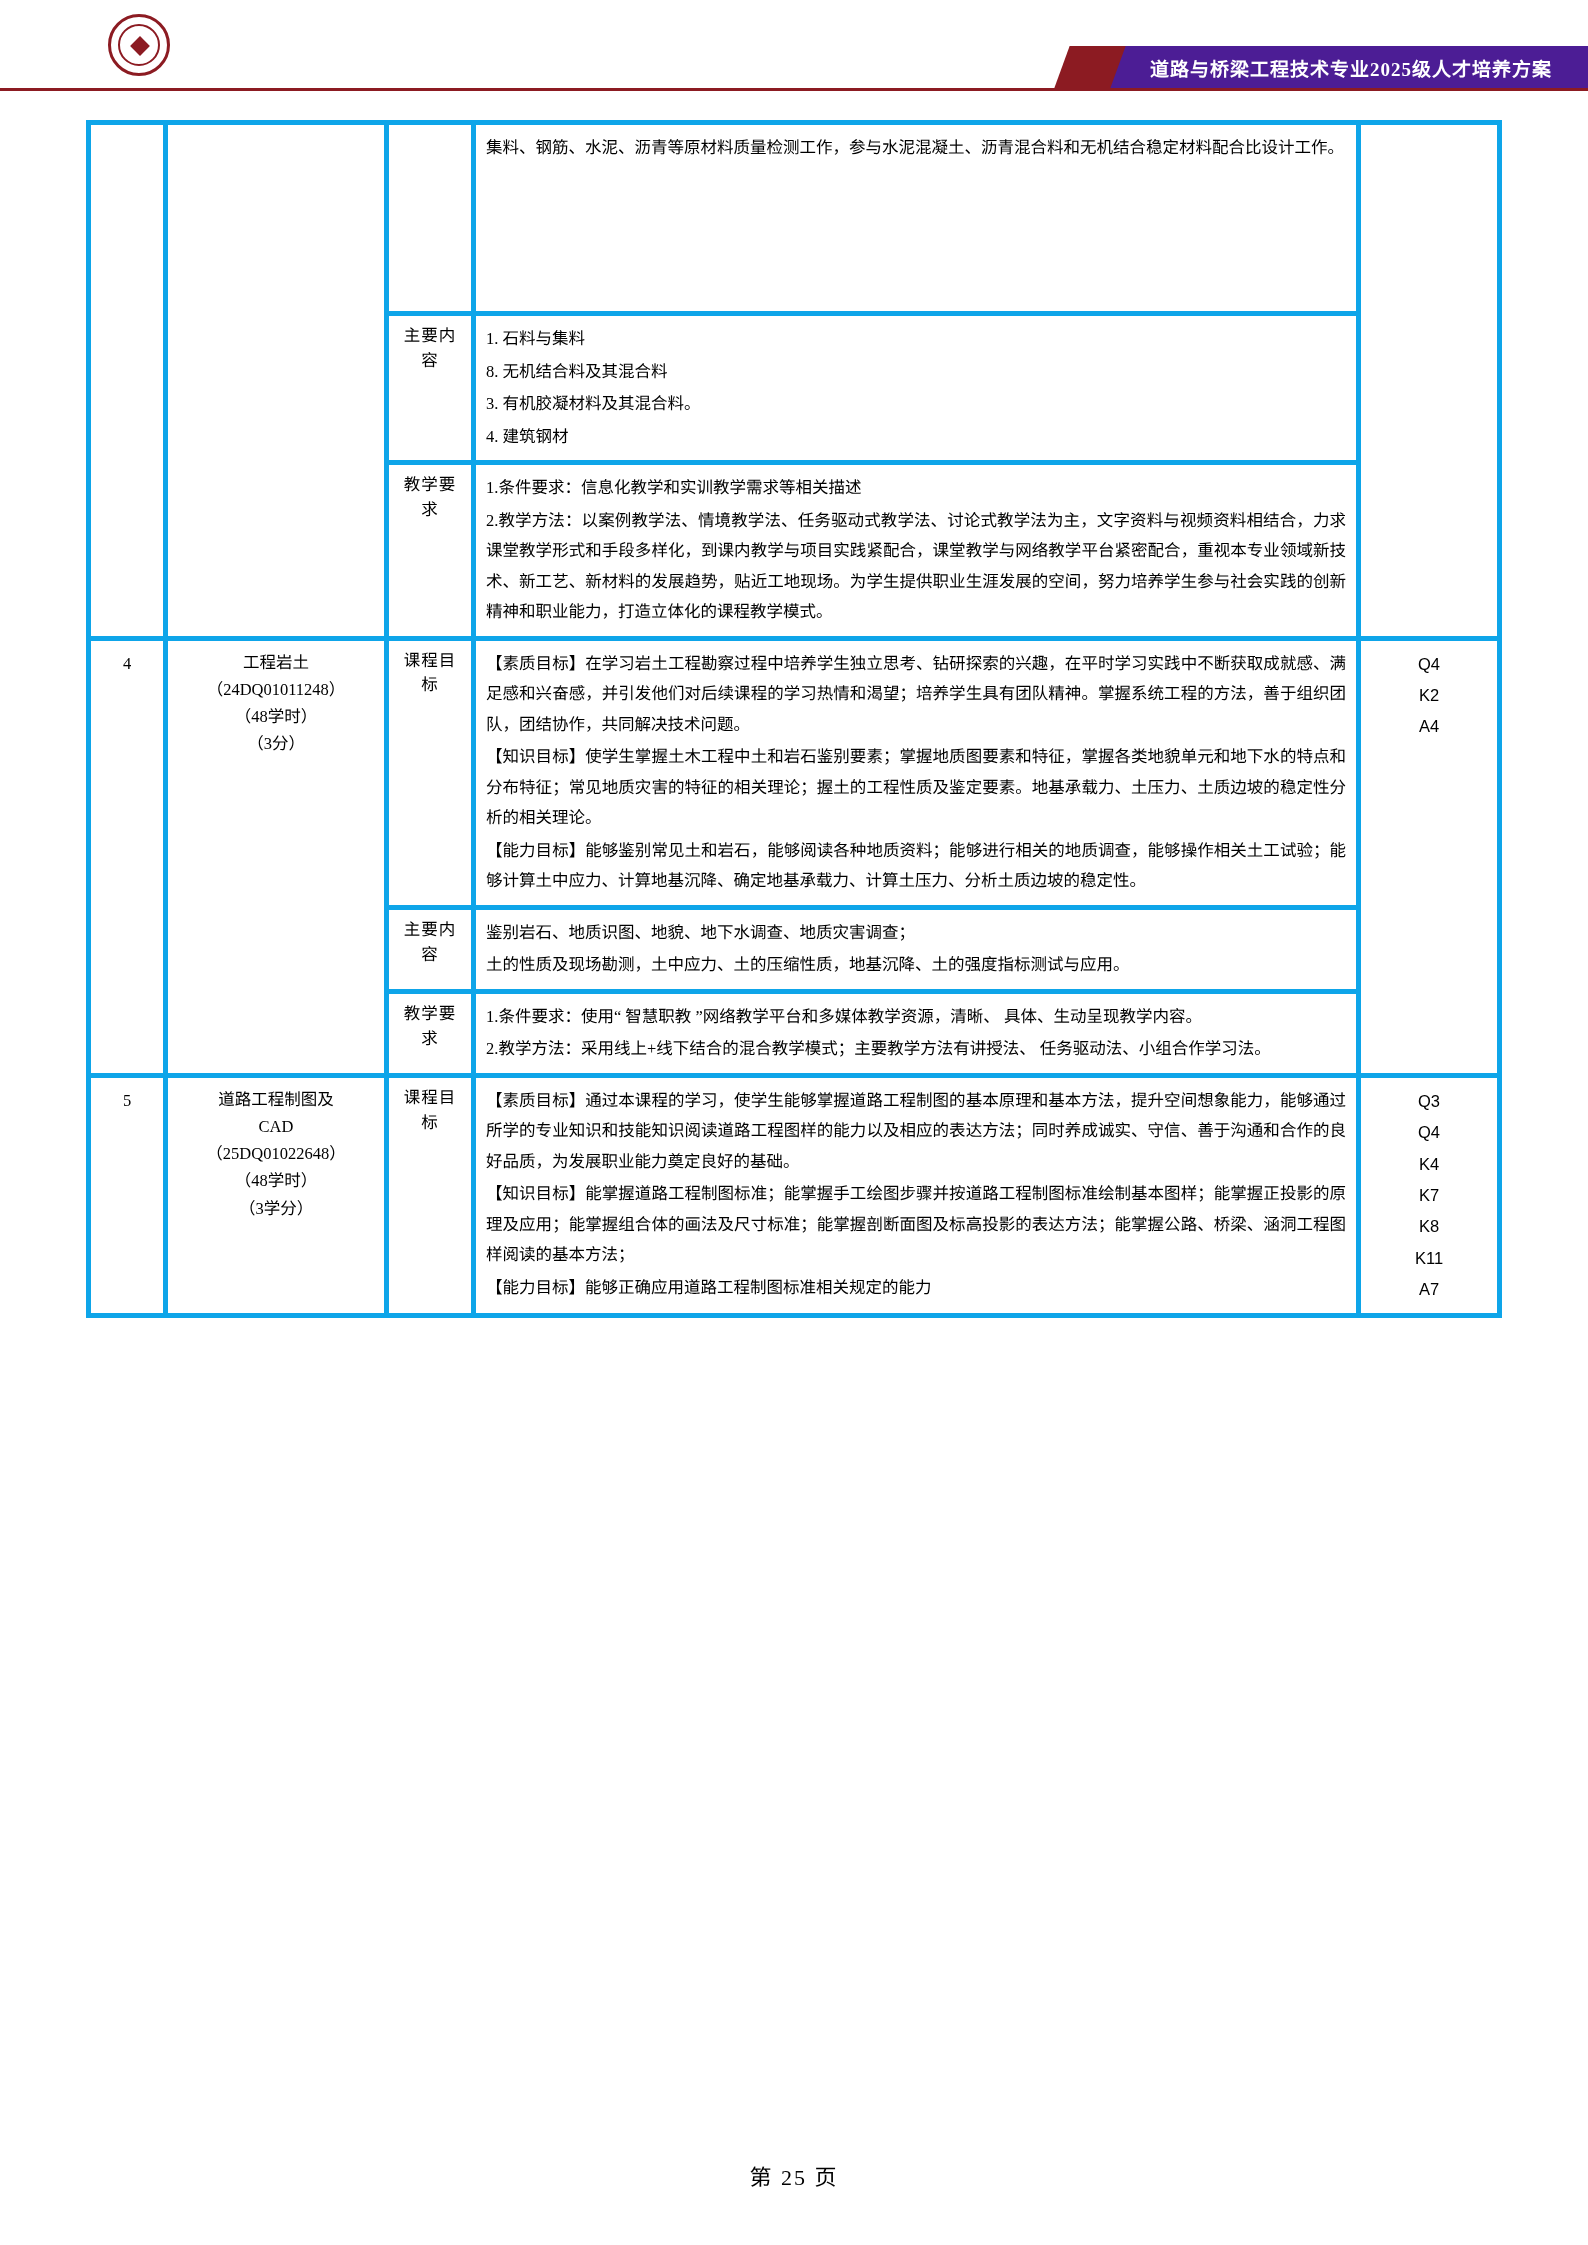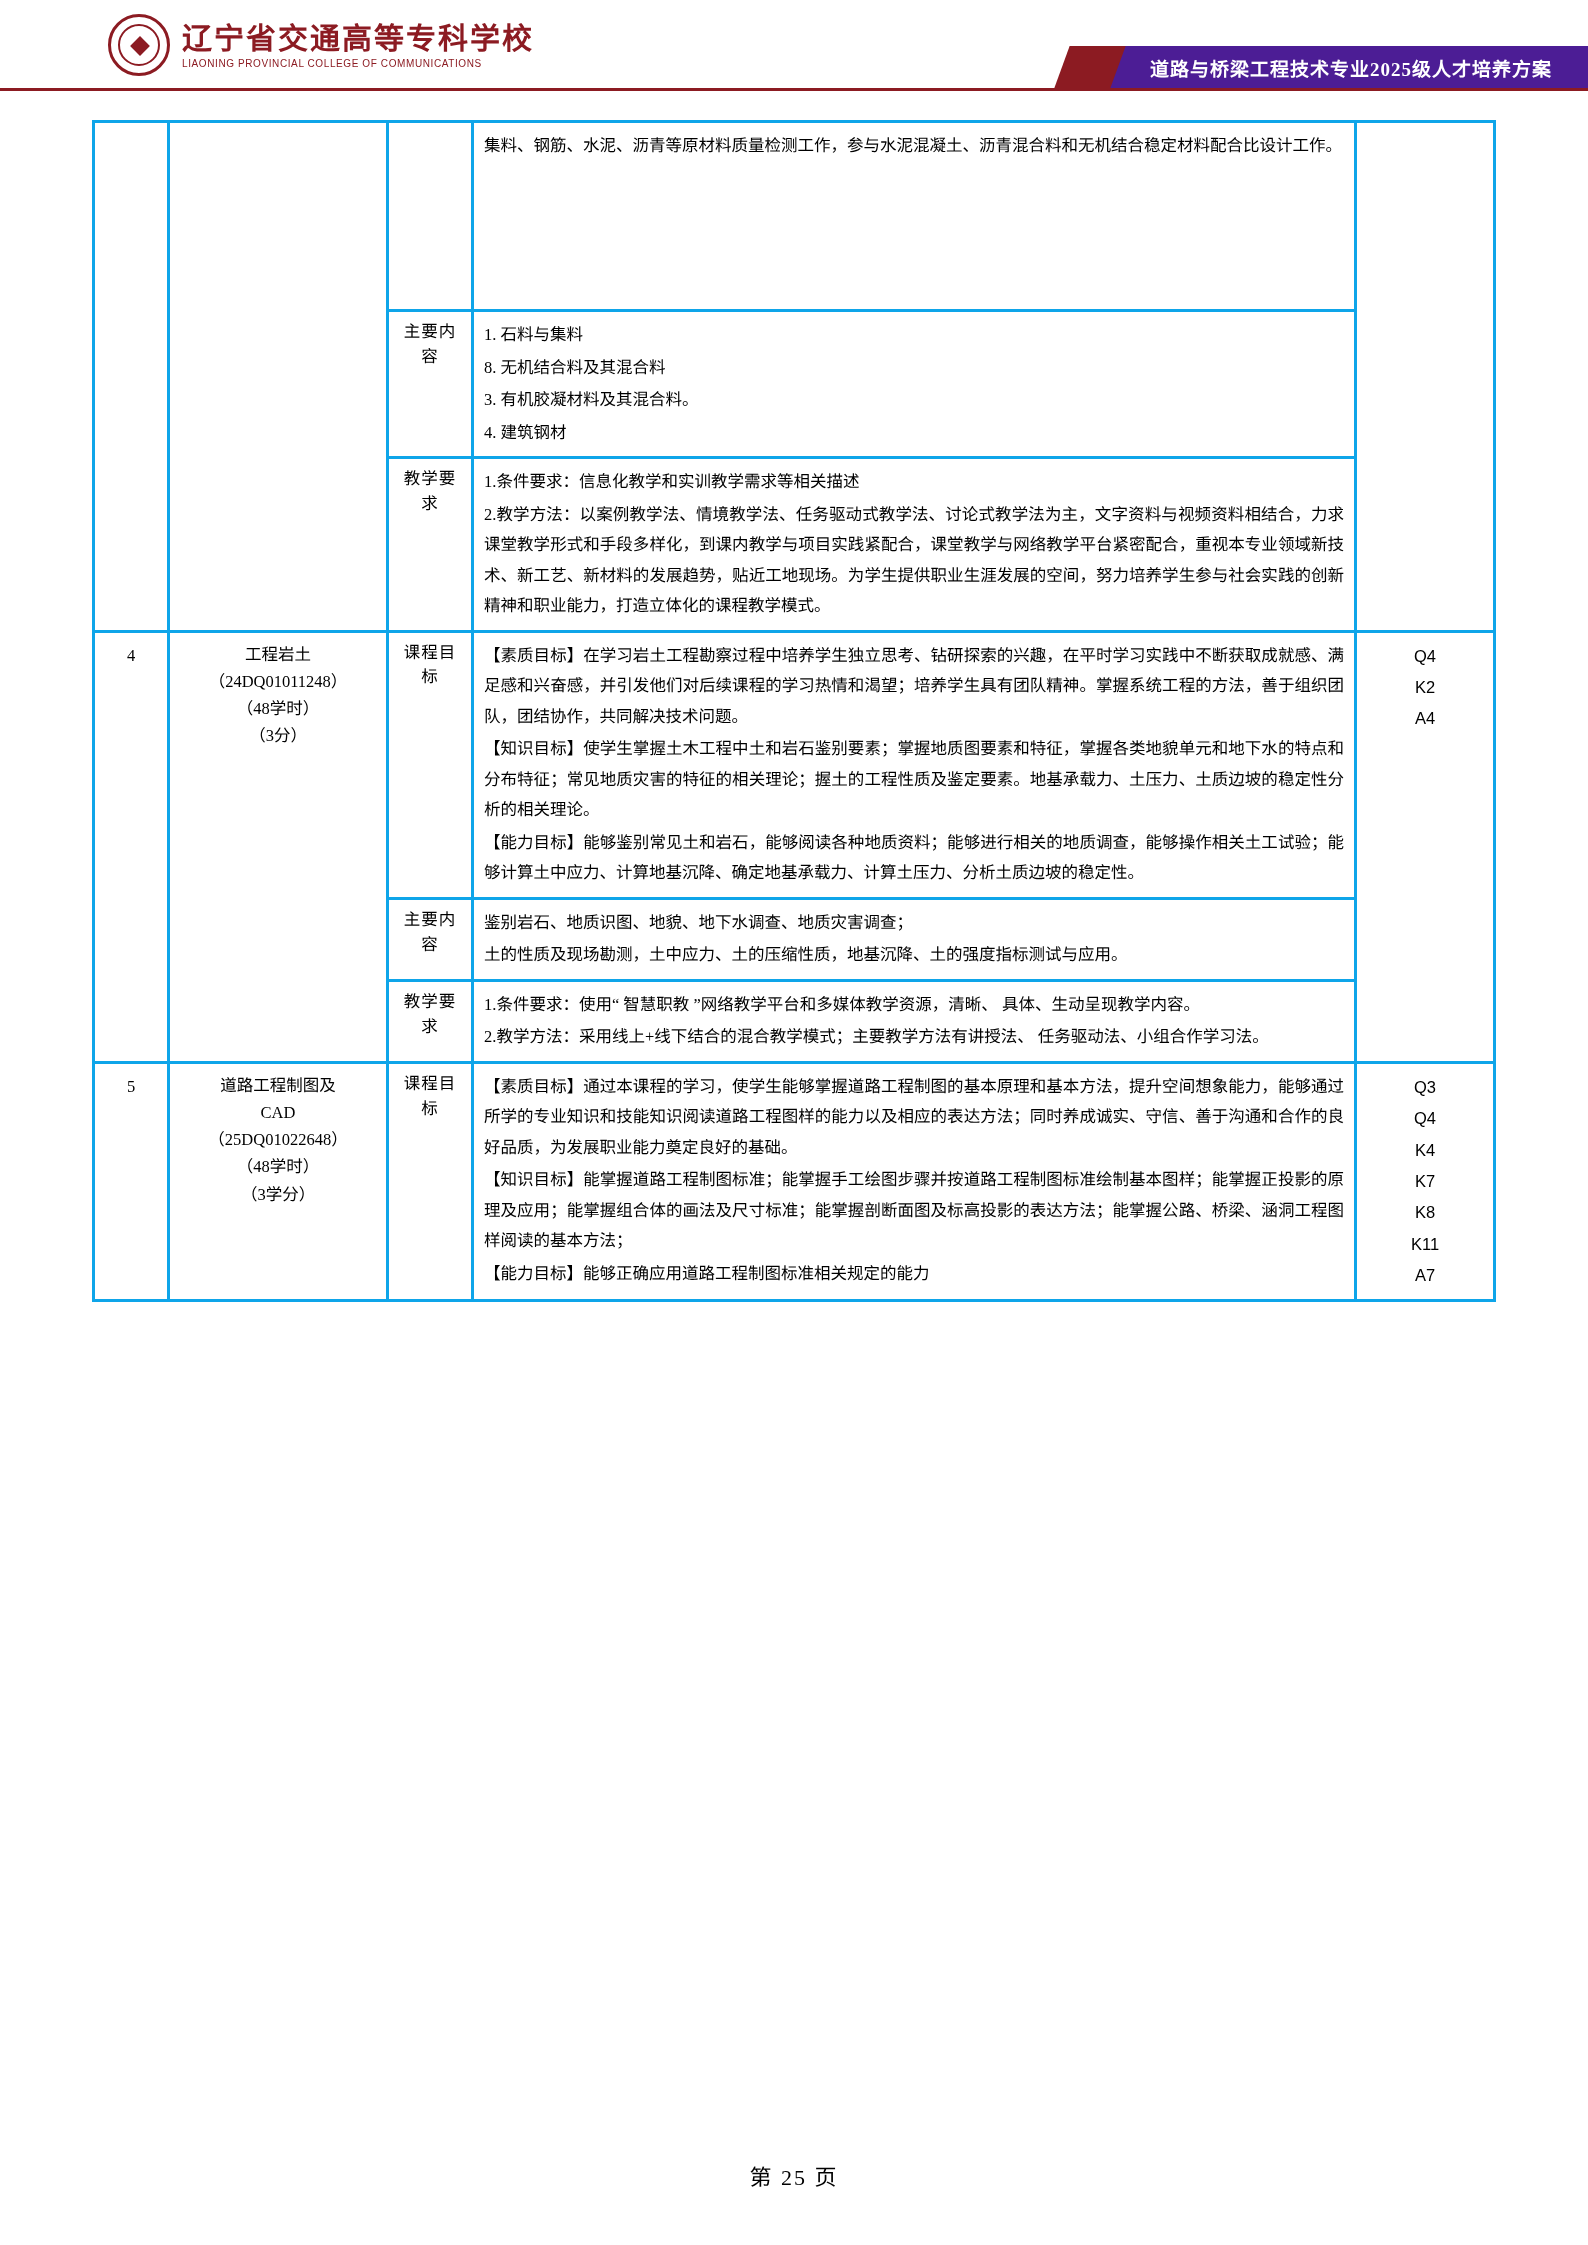--- a/index.html
+++ b/index.html
@@ -108,21 +108,21 @@
   }
 
   
   .doc-table {
     border-collapse: collapse;
     margin: 16px auto 0 auto;
     width: 1310px;
     table-layout: fixed;
   }
   .doc-table td {
-    border: 3px solid #0ea5e9;
+    border: 5px solid #0ea5e9;
     vertical-align: top;
     padding: 8px 10px;
     font-size: 16.5px;
     line-height: 1.85;
   }
   .c-no    { width: 52px; text-align: center; vertical-align: middle; }
   .c-name  { width: 196px; text-align: center; vertical-align: middle; margin-top: 20px; }
   .c-label { width: 62px;  text-align: center; vertical-align: middle; letter-spacing: 1px;}
   .c-body  { width: 860px; }
   .c-code  { width: 116px; text-align: center; vertical-align: middle; }
@@ -151,24 +151,20 @@
     padding: 2px 10px;
   }
   .page-num .n { font-weight: normal; font-family: Liberation Serif, serif; }
 </style>
 </head>
 <body>
 
 <div class="page-header">
   <div class="logo-wrap">
     <div class="logo-seal"></div>
-    <div class="logo-text">
-      <div class="logo-cn">辽宁省交通高等专科学校</div>
-      <div class="logo-en">LIAONING PROVINCIAL COLLEGE OF COMMUNICATIONS</div>
-    </div>
   </div>
   <div class="header-banner">道路与桥梁工程技术专业2025级人才培养方案</div>
   <div class="header-rule"></div>
 </div>
 
 <table class="doc-table">
   <tbody>
 
     <tr>
       <td class="c-no" rowspan="3"></td>

